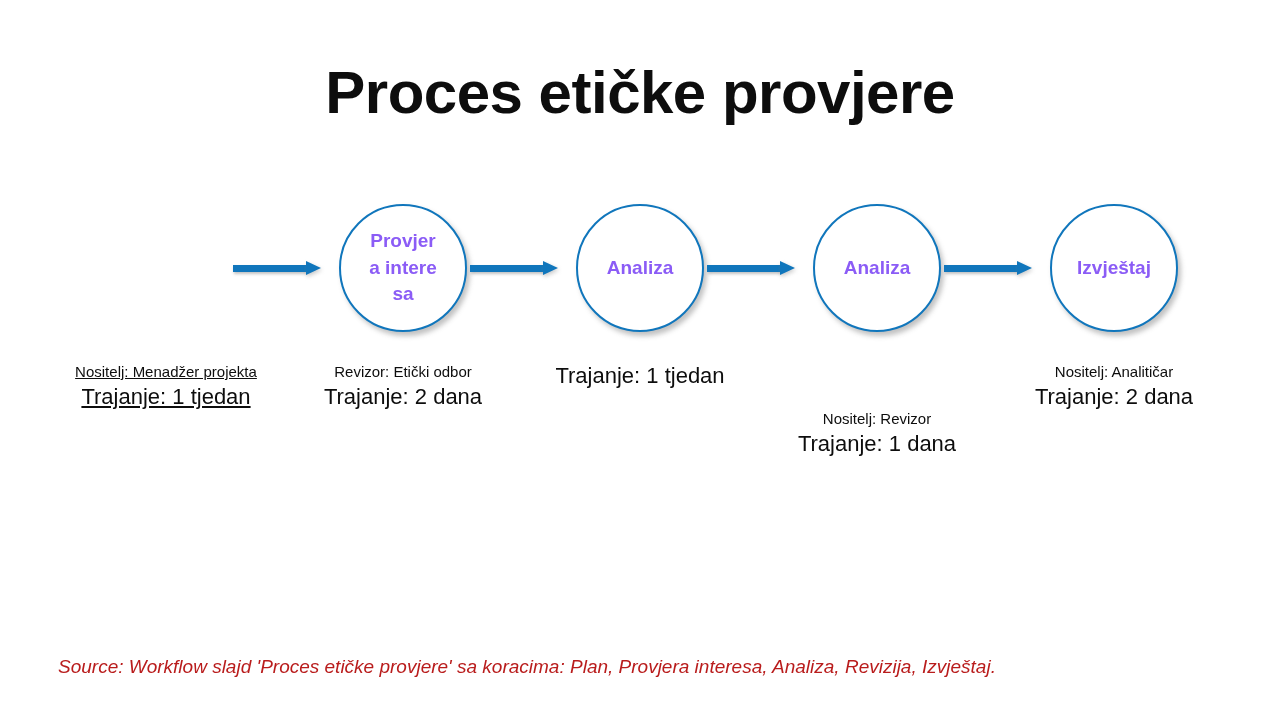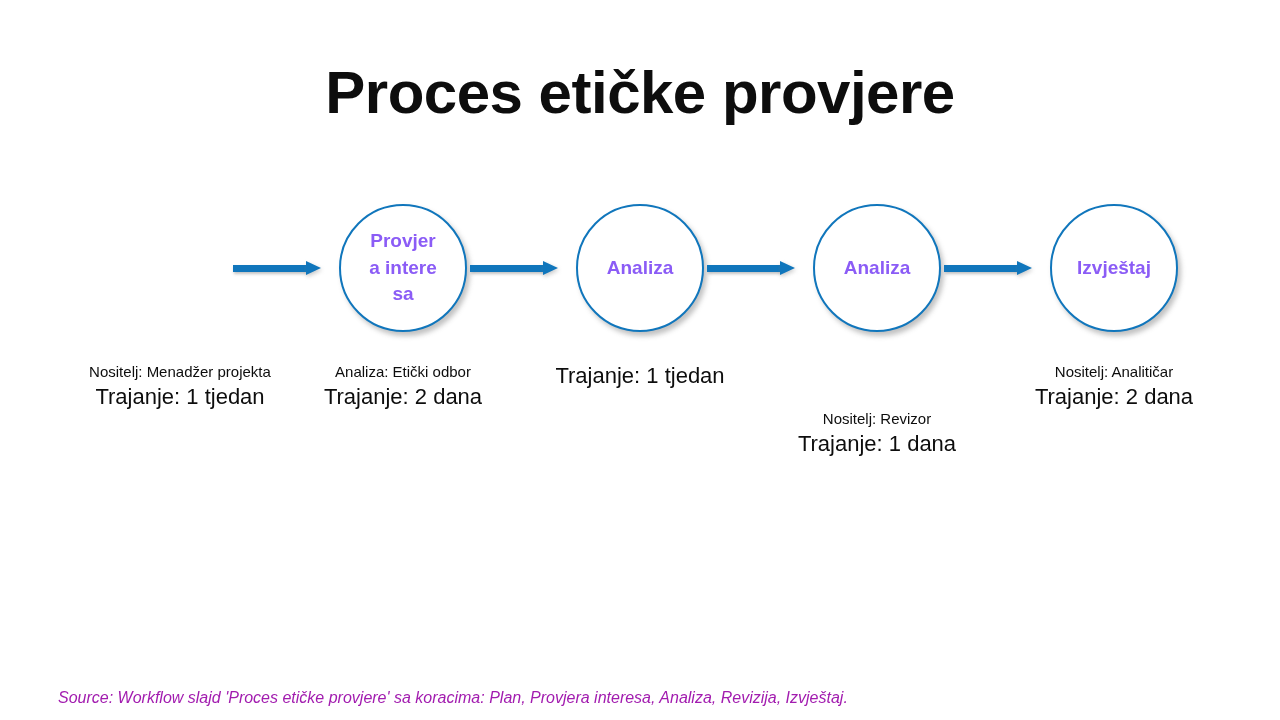--- a/index.html
+++ b/index.html
@@ -125,26 +125,25 @@
     line-height: 1.3;
     color: #0d0d0d;
     font-family: "Liberation Sans", sans-serif;
   }
 
   
   #source {
     position: absolute;
     left: 58px;
     top: 656px;
-    font-size: 16px;
+    font-size: 19px;
     font-style: italic;
-    color: #a21caf;
+    color: #b91c1c;
     font-family: "Liberation Sans", sans-serif;
     white-space: nowrap;
-    margin-top: 33px;
   }
 </style>
 </head>
 <body>
 
 <div id="slide">
 
   <div id="title">Proces etičke provjere</div>
 
   <div id="flow">
@@ -183,27 +182,27 @@
     </div>
 
     <div class="node" style="left:1050px;">
       <div class="node-label">Izvještaj</div>
     </div>
 
   </div>
 
   <div id="captions">
 
-    <div class="caption" style="left:72px; width:216px;">
+    <div class="caption" style="left:58px; width:216px;text-decoration:underline;">
       <div class="owner">Nositelj: Menadžer projekta</div>
       <div class="duration">Trajanje: 1 tjedan</div>
     </div>
 
     <div class="caption" style="left:295px; width:216px;">
-      <div class="owner">Analiza: Etički odbor</div>
+      <div class="owner">Revizor: Etički odbor</div>
       <div class="duration">Trajanje: 2 dana</div>
     </div>
 
     <div class="caption" style="left:532px; width:216px;">
       <div class="duration">Trajanje: 1 tjedan</div>
     </div>
 
     <div class="caption" style="left:769px; width:216px;margin-top:47px;">
       <div class="owner">Nositelj: Revizor</div>
       <div class="duration">Trajanje: 1 dana</div>

